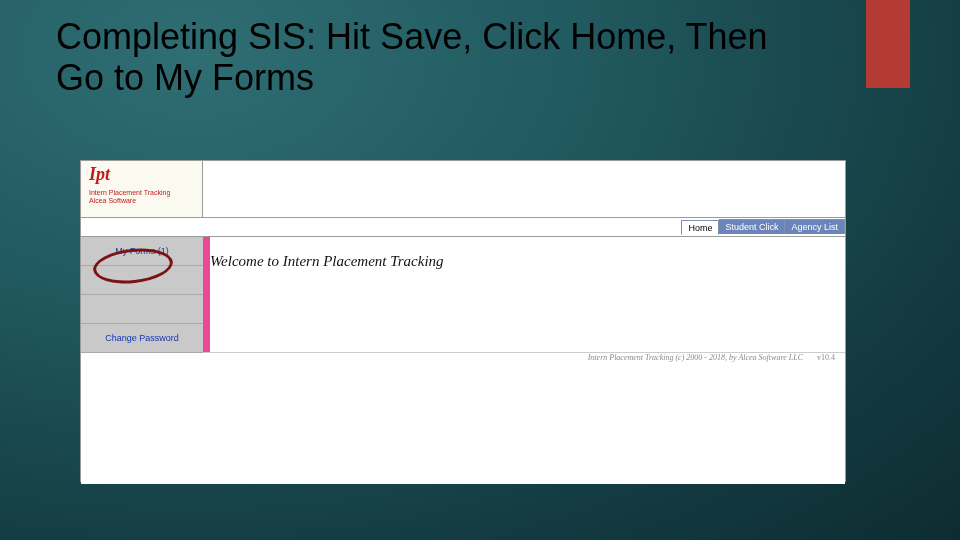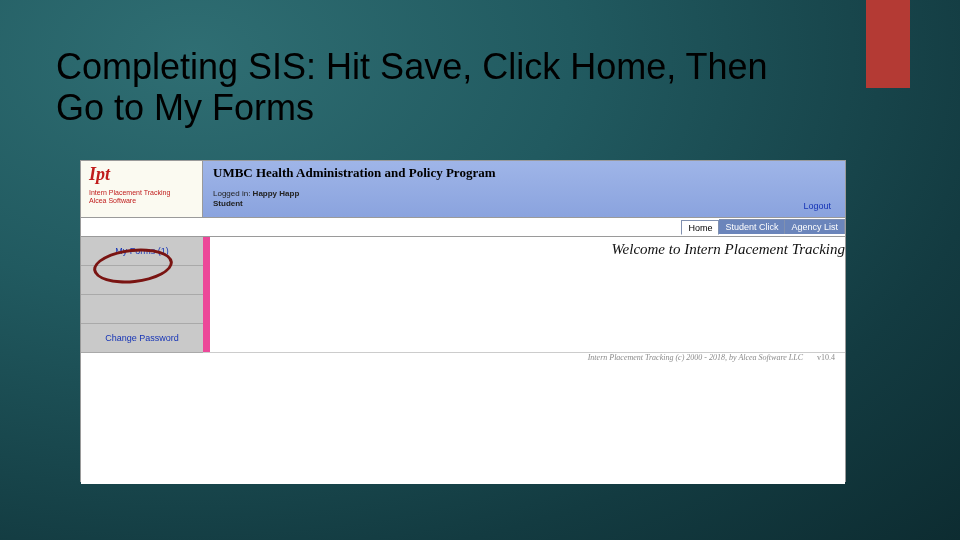--- a/index.html
+++ b/index.html
@@ -1,19 +1,19 @@
 <!DOCTYPE html>
 <html><head>
 <meta charset="utf-8">
 <style>
   html,body{margin:0;padding:0;width:960px;height:540px;overflow:hidden;font-family:Arial,Helvetica,sans-serif}
   .slide{position:relative;width:960px;height:540px;
     background:radial-gradient(ellipse at 20% 10%,#2f6e73 0%,#215a60 35%,#133b41 75%,#0d2c31 100%)}
   .accent{position:absolute;top:0;right:50px;width:44px;height:88px;background:#b43a34}
-  .title{position:absolute;top:46px;left:56px;width:760px;color:#000;font-size:36px;line-height:1.15;font-weight:400}
+  .title{position:absolute;top:16px;left:56px;width:760px;color:#000;font-size:36px;line-height:1.15;font-weight:400}
   .shot{position:absolute;top:160px;left:80px;width:764px;height:320px;background:#fff;border:1px solid #9a9a9a}
   .hdr{display:flex;height:56px;border-bottom:1px solid #9a9a9a}
   .logo-box{width:122px;background:#fbfaf1;border-right:1px solid #9a9a9a;padding:4px 8px;box-sizing:border-box}
   .logo{font-family:'Times New Roman',serif;font-style:italic;font-weight:bold;font-size:18px;color:#c01c1c;line-height:1}
   .logo-sub1{font-size:7px;color:#c01c1c;margin-top:6px}
   .logo-sub2{font-size:7px;color:#c01c1c;margin-top:1px}
   .banner{flex:1;background:linear-gradient(#9fb5e8,#8aa3de);position:relative;padding:4px 10px}
   .prog{font-family:'Times New Roman',serif;font-weight:bold;font-size:13px;color:#000}
   .login{font-size:8px;color:#222;margin-top:8px}
   .login b{font-weight:bold}
@@ -22,48 +22,39 @@
   .tabs{display:flex;justify-content:flex-end;height:18px;border-bottom:1px solid #9a9a9a;font-size:9px}
   .tab{padding:2px 6px;border:1px solid #8090b0;border-bottom:none;margin-top:1px;height:15px;box-sizing:border-box;line-height:11px}
   .tab.active{background:#fff;color:#000;position:relative;top:1px;border-bottom:1px solid #fff}
   .tab.inactive{background:#6b85bb;color:#fff;border-left:none}
   .body{display:flex;height:115px}
   .side{width:122px;background:#c9c9c9;border-right:7px solid #ec4899;position:relative}
   .side-row{height:28px;border-bottom:1px solid #a9a9a9;display:flex;align-items:center;justify-content:center;font-size:9px;color:#1634b6}
   .side-row.blank{color:transparent}
   .highlight{position:absolute;top:12px;left:12px;width:74px;height:28px;border:3px solid #7a1412;border-radius:50%;transform:rotate(-6deg);pointer-events:none}
   .main{flex:1;background:#fff}
-  .welcome{text-align:right;font-family:'Times New Roman',serif;font-style:italic;font-size:15px;color:#111;margin-top:4px}
+  .welcome{text-align:left;font-family:'Times New Roman',serif;font-style:italic;font-size:15px;color:#111;margin-top:16px}
   .ftr{height:14px;border-top:1px solid #ccc;display:flex;align-items:flex-start;justify-content:flex-end;padding-right:10px;background:#fff}
   .ftr span{font-family:'Times New Roman',serif;font-style:italic;font-size:8px;color:#8a8a8a}
   .ftr .v{margin-left:14px;font-style:normal}
   .blank-area{background:#fff;height:calc(320px - 56px - 18px - 115px - 14px)}
 </style>
 </head>
 <body>
 
 <div class="slide">
   <div class="accent"></div>
   <div class="title">Completing SIS: Hit Save, Click Home, Then Go to My Forms</div>
 
   <div class="shot">
     <div class="hdr">
       <div class="logo-box">
         <div class="logo">Ipt</div>
         <div class="logo-sub1">Intern Placement Tracking</div>
         <div class="logo-sub2">Alcea Software</div>
-      </div>
-      <div class="banner">
-        <div class="prog">UMBC Health Administration and Policy Program</div>
-        <div class="login">
-          <span>Logged in:</span>
-          <b>Happy Happ</b>
-        </div>
-        <div class="role">Student</div>
-        <div class="logout">Logout</div>
       </div>
     </div>
 
     <div class="tabs">
       <div class="tab active">Home</div>
       <div class="tab inactive">Student Click</div>
       <div class="tab inactive">Agency List</div>
     </div>
 
     <div class="body">

